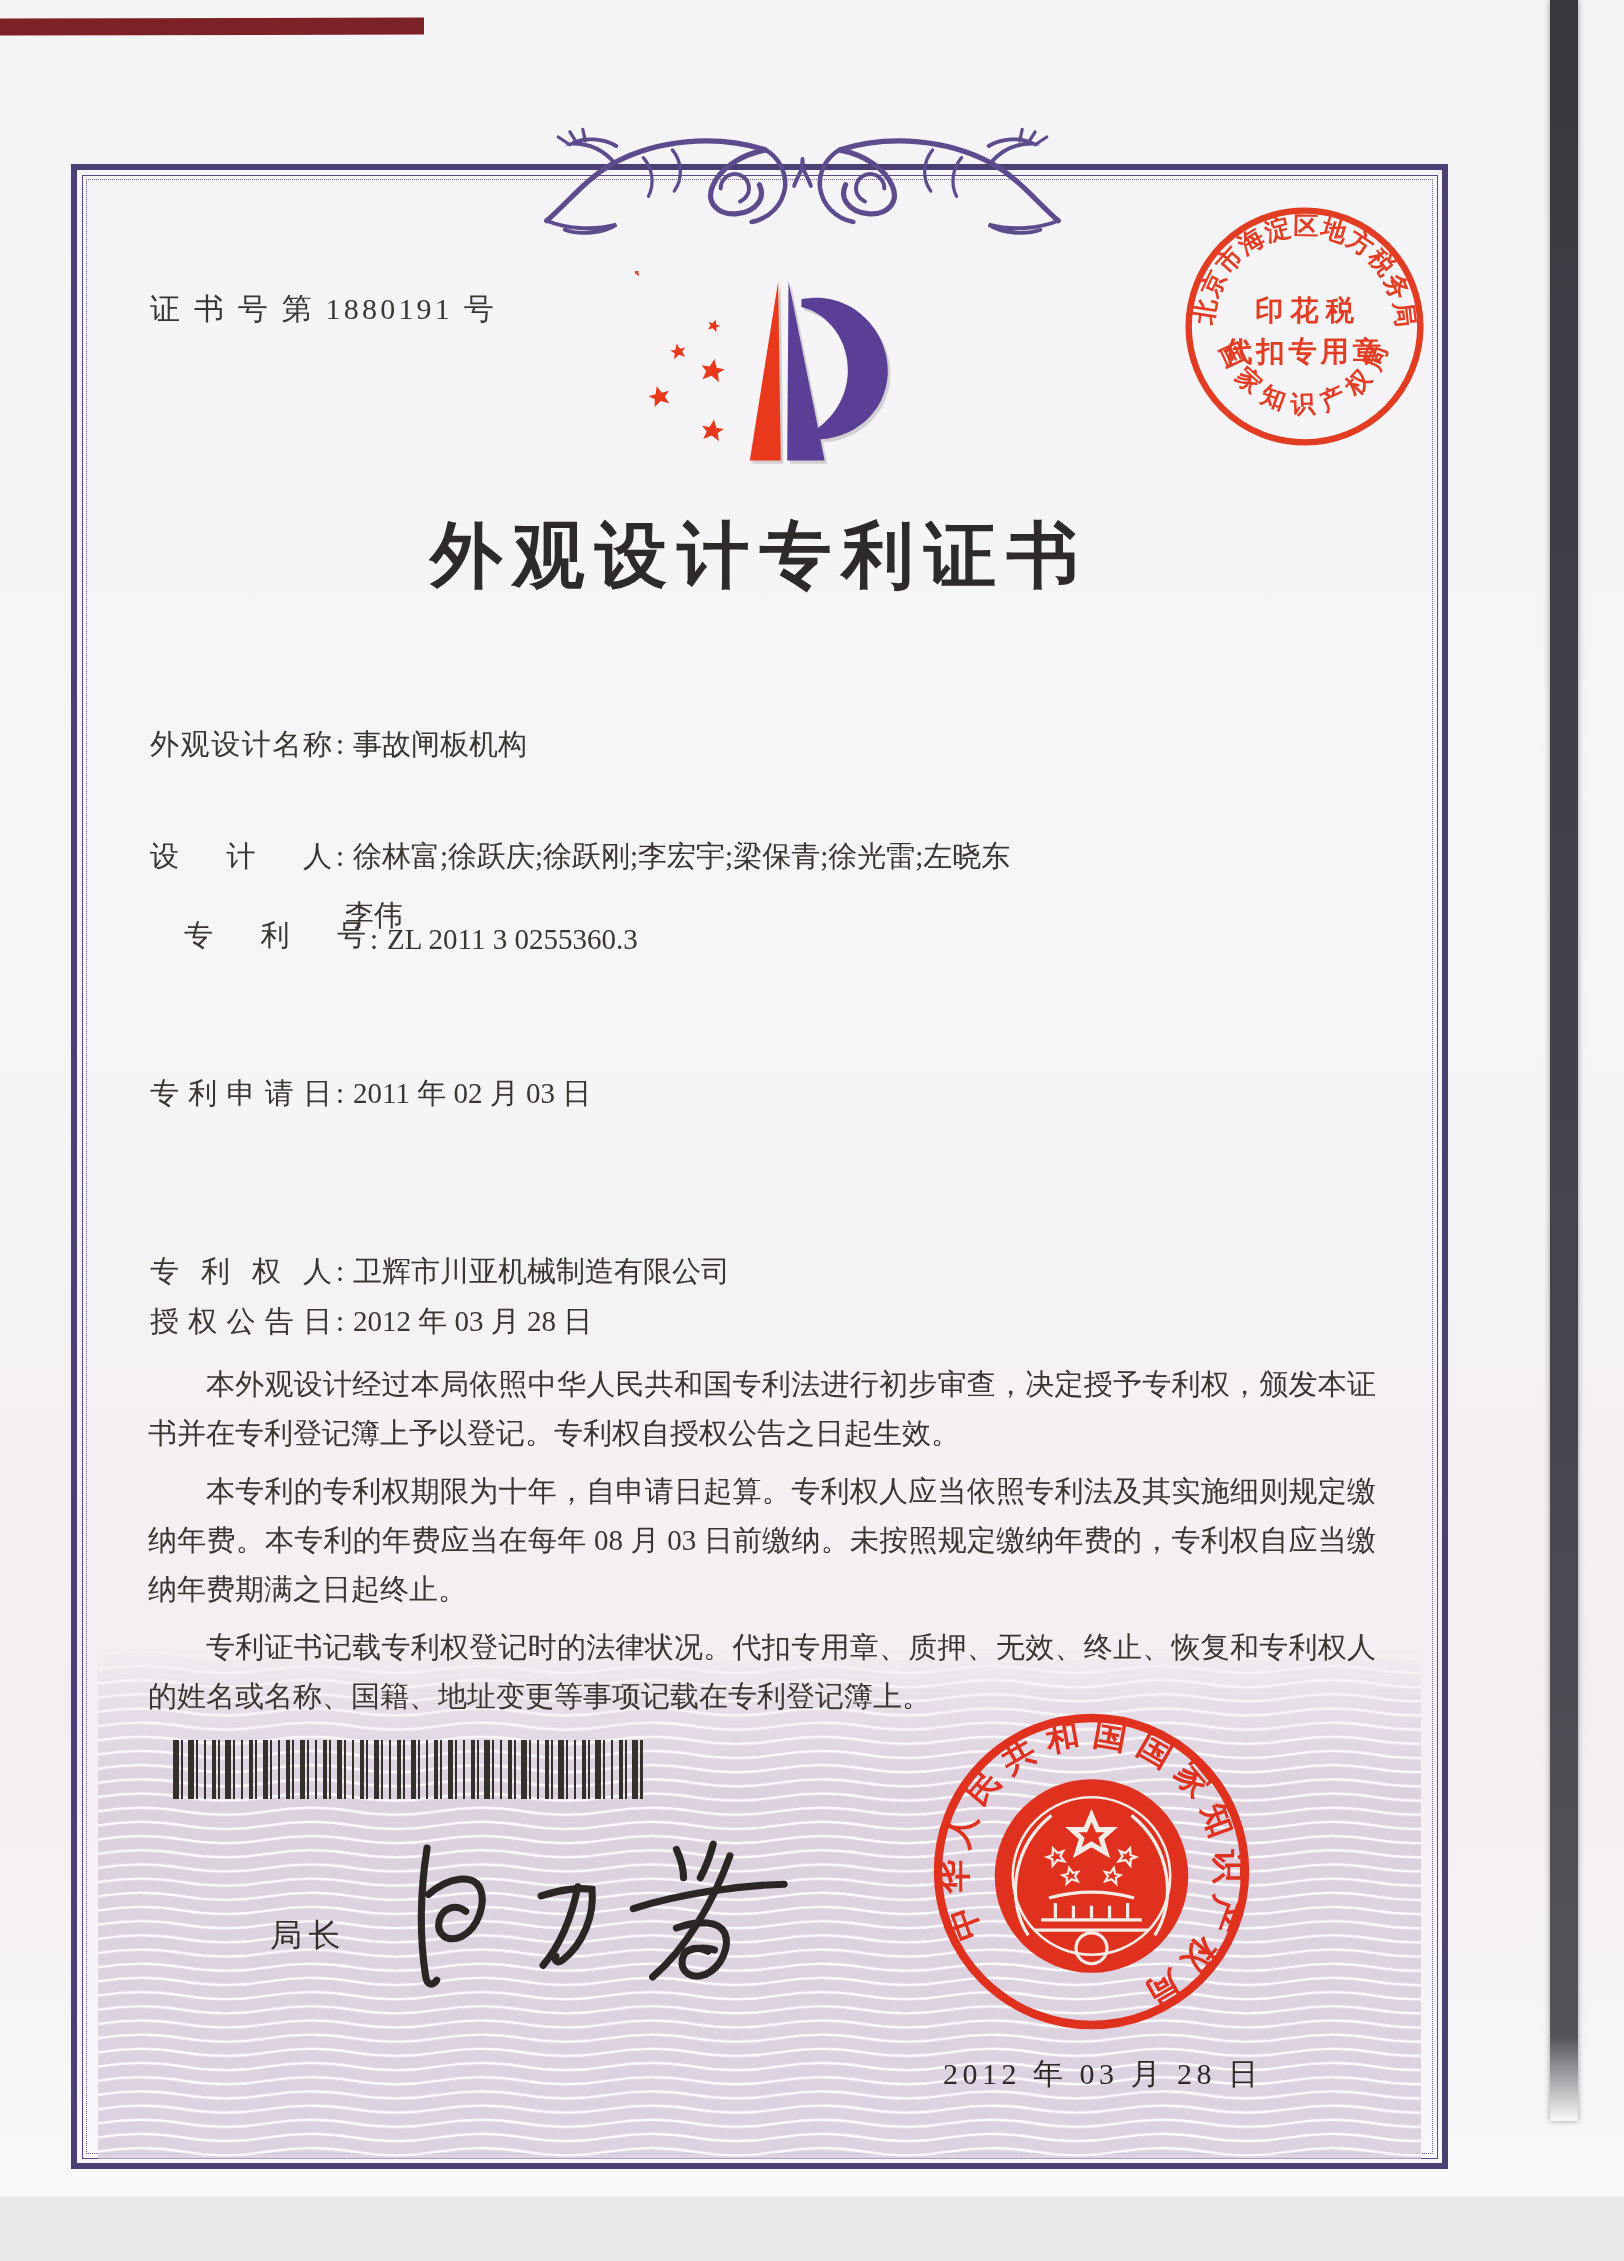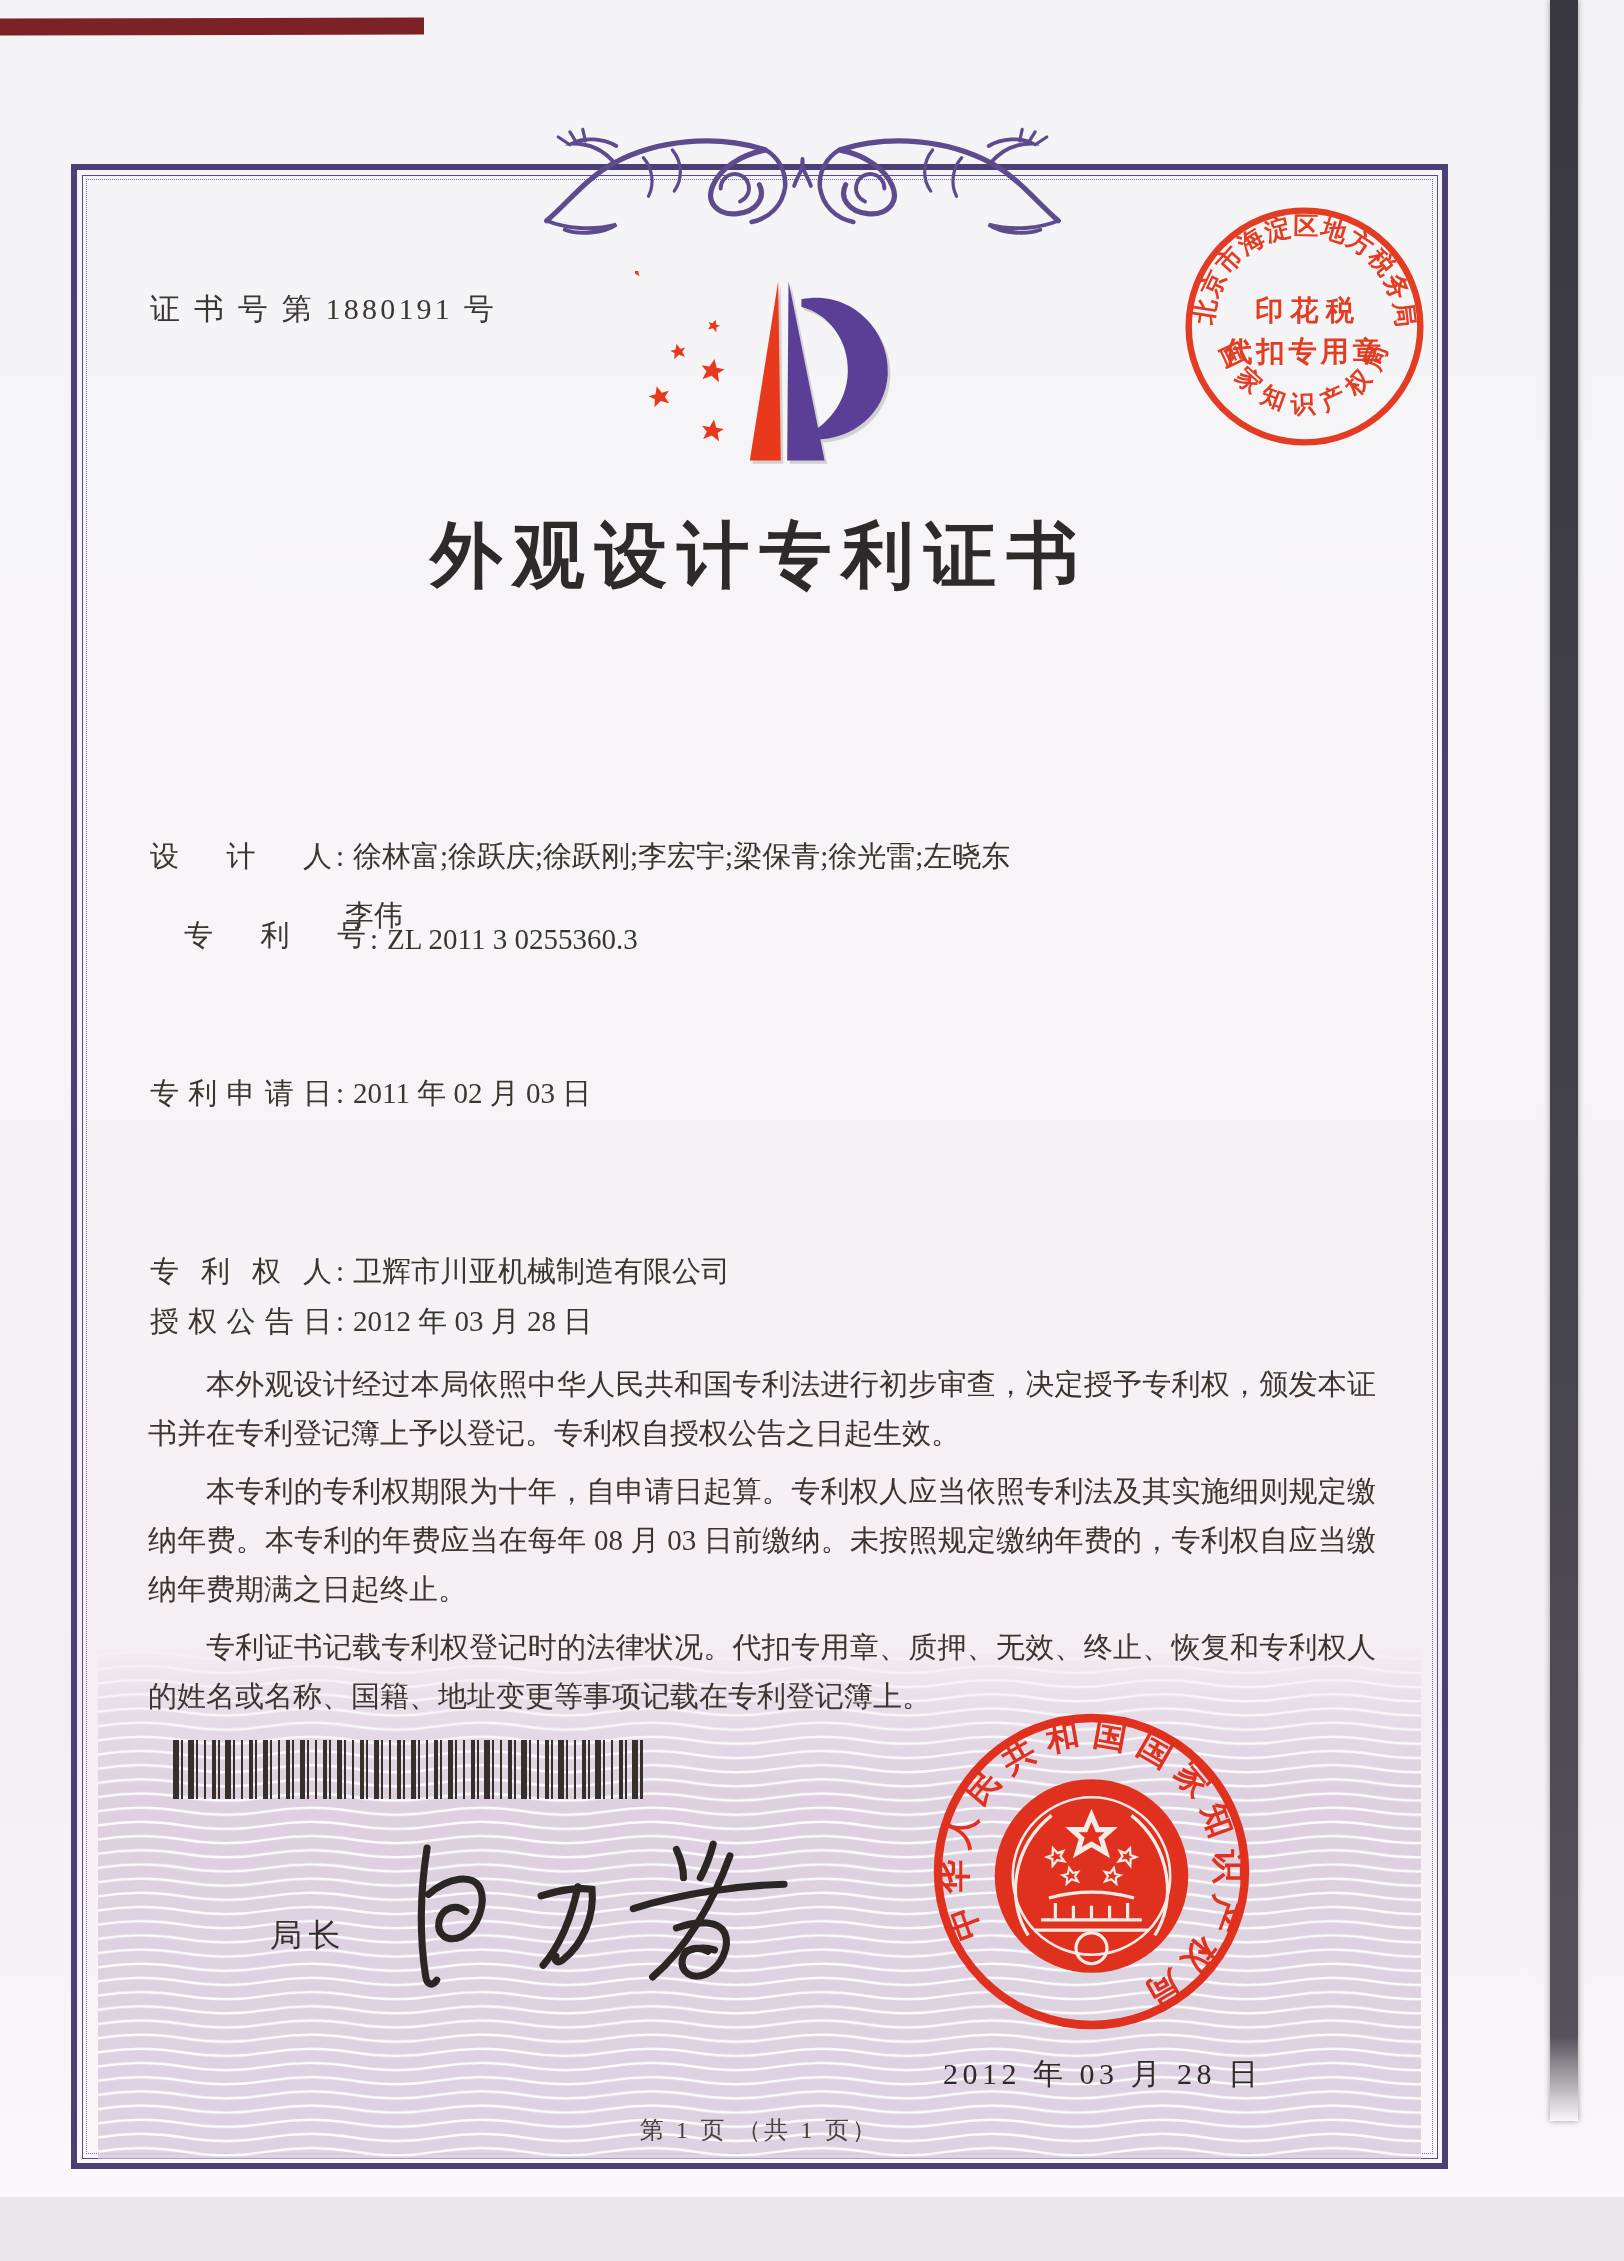--- a/index.html
+++ b/index.html
@@ -121,20 +121,23 @@
     </text>
     <text font-size="38" fill="#e23c22" font-weight="700">
       <textPath href="#taxBot" startOffset="32" letter-spacing="14">国家知识产权局</textPath>
     </text>
     <text x="195" y="185" text-anchor="middle" font-size="44" font-weight="700" fill="#e23c22">印 花 税</text>
     <text x="195" y="248" text-anchor="middle" font-size="44" font-weight="700" fill="#e23c22" letter-spacing="6">代扣专用章</text>
   </svg>
 
   <h1 class="title">外观设计专利证书</h1>
 
+  <div class="field f1">
+    <span class="flabel">外观设计名称</span><span class="fcolon">:</span><span class="fvalue">事故闸板机构</span>
+  </div>
   <div class="field f2">
     <span class="flabel">设计人</span><span class="fcolon">:</span><span class="fvalue">徐林富;徐跃庆;徐跃刚;李宏宇;梁保青;徐光雷;左晓东</span>
   </div>
   <div class="field f2b">李伟</div>
   <div class="field f3">
     <span class="flabel">专利号</span><span class="fcolon">:</span><span class="fvalue">ZL 2011 3 0255360.3</span>
   </div>
   <div class="field f4">
     <span class="flabel">专利申请日</span><span class="fcolon">:</span><span class="fvalue">2011 年 02 月 03 日</span>
   </div>
@@ -196,16 +199,15 @@
         <path d="M-78 68 L78 68 M-88 84 L88 84"></path>
         <circle cx="0" cy="112" r="24"></circle>
         <path d="M-98 92 C-132 40 -124 -44 -62 -94"></path>
         <path d="M98 92 C132 40 124 -44 62 -94"></path>
       </g>
     </g>
   </svg>
 
   <div class="issue-date">2012 年 03 月 28 日</div>
 
-  <div class="footer">第 1 页 （共 1 页）</div>
 
 </div>
 
 
 </body></html>

